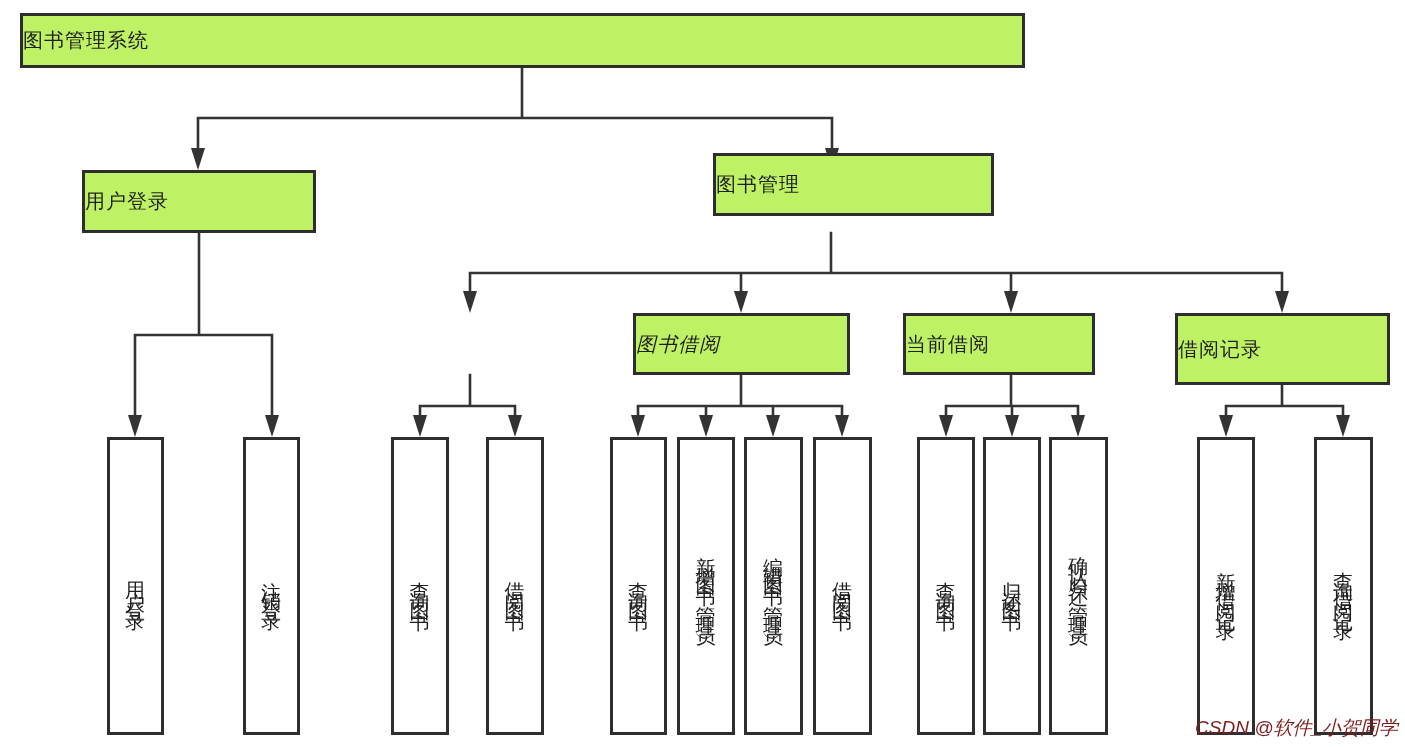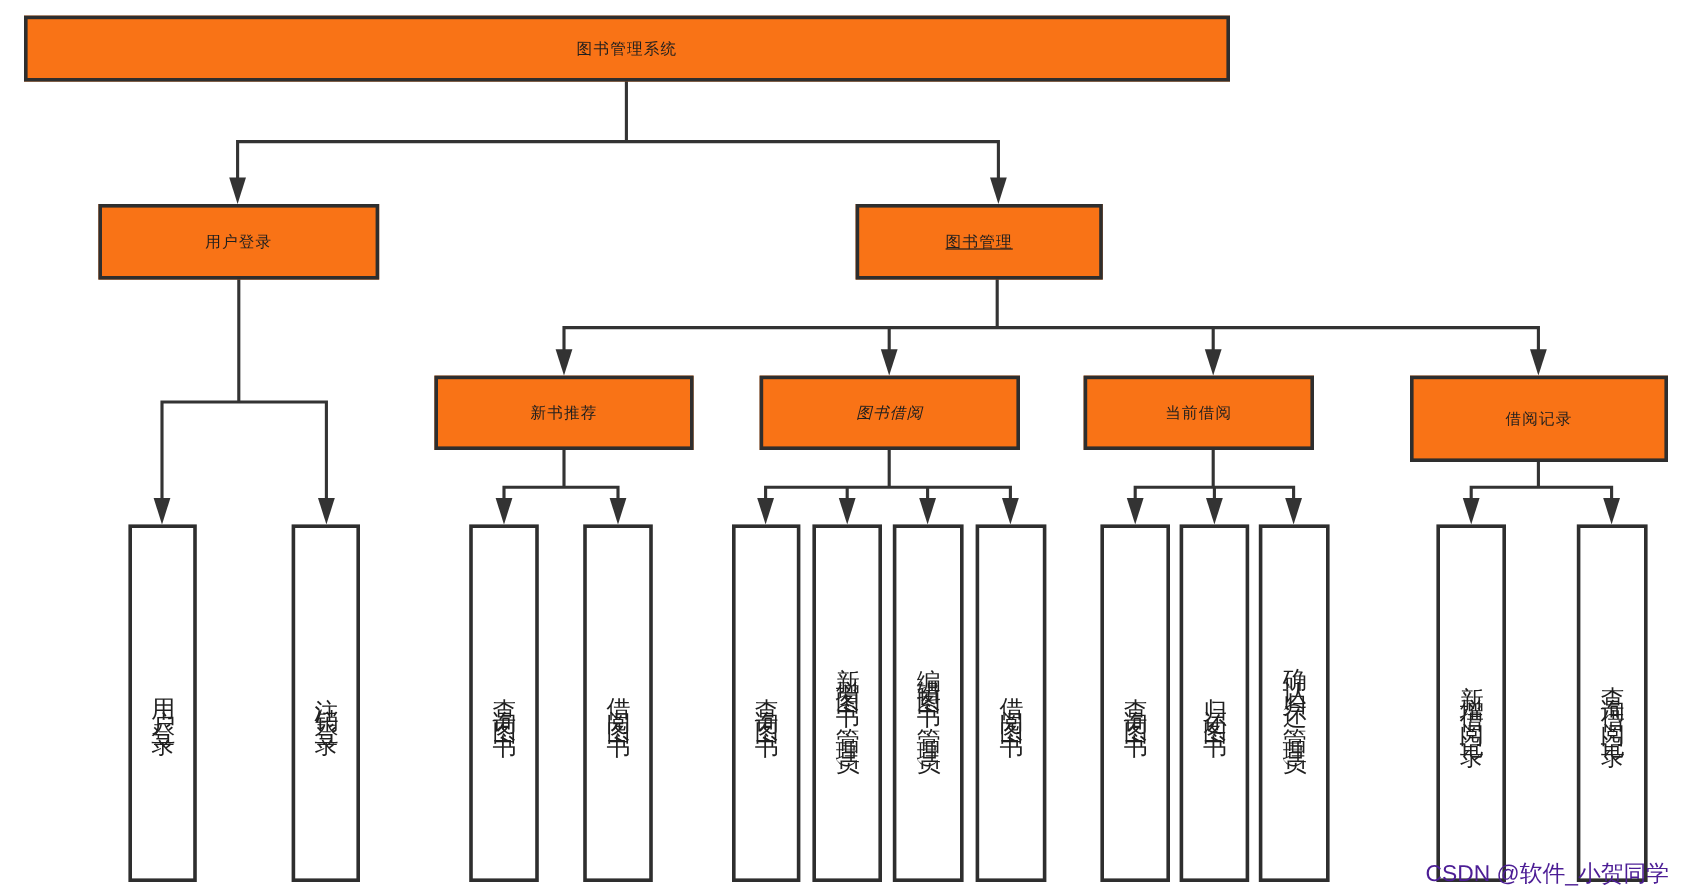--- a/index.html
+++ b/index.html
@@ -21,25 +21,25 @@
     fill: none;
     stroke: #333333;
     stroke-width: 2.6;
     stroke-linecap: square;
   }
   svg.wires polygon { fill: #333333; stroke: none; }
   .node {
     position: absolute;
     box-sizing: border-box;
     border: 3px solid #2e2e2e;
-    background: #f97316;
+    background: #bef264;
     display: flex;
     align-items: center;
-    justify-content: center;
-    font-size: 13px;
+    justify-content: flex-start;
+    font-size: 20px;
     letter-spacing: 1px;
     white-space: nowrap;
   }
   .leaf {
     position: absolute;
     box-sizing: border-box;
     border: 3px solid #2e2e2e;
     background: #ffffff;
     display: flex;
     align-items: center;
@@ -54,22 +54,24 @@
     letter-spacing: 10px;
     line-height: 1;
     white-space: nowrap;
   }
   .watermark {
     position: absolute;
     left: 1188px;
     top: 715px;
     width: 210px;
     font-size: 19px;
-    color: #4c1d95;
+    color: #7f1d1d;
     white-space: nowrap;
+    text-align: right;
+    font-style: italic;
   }
 </style>
 </head>
 <body>
 
 <div class="canvas">
 
   <svg class="wires" viewBox="0 0 1405 747" xmlns="http://www.w3.org/2000/svg">
 
     <path d="M522 68 V118 M198 118 H832 M198 118 V150 M832 118 V150"></path>
@@ -109,27 +111,24 @@
     </g>
   </svg>
 
   <div class="node" style="left:20px; top:13px; width:1005px; height:55px;">
     <span>图书管理系统</span>
   </div>
 
   <div class="node" style="left:82px; top:170px; width:234px; height:63px;">
     <span>用户登录</span>
   </div>
-  <div class="node" style="left:713px; top:170px; width:206px; height:63px;text-decoration:underline;">
+  <div class="node" style="left:713px; top:153px; width:281px; height:63px;">
     <span>图书管理</span>
   </div>
 
-  <div class="node" style="left:362px; top:313px; width:216px; height:62px;">
-    <span>新书推荐</span>
-  </div>
   <div class="node" style="left:633px; top:313px; width:217px; height:62px;font-style:italic;">
     <span>图书借阅</span>
   </div>
   <div class="node" style="left:903px; top:313px; width:192px; height:62px;">
     <span>当前借阅</span>
   </div>
   <div class="node" style="left:1175px; top:313px; width:215px; height:72px;">
     <span>借阅记录</span>
   </div>
 

